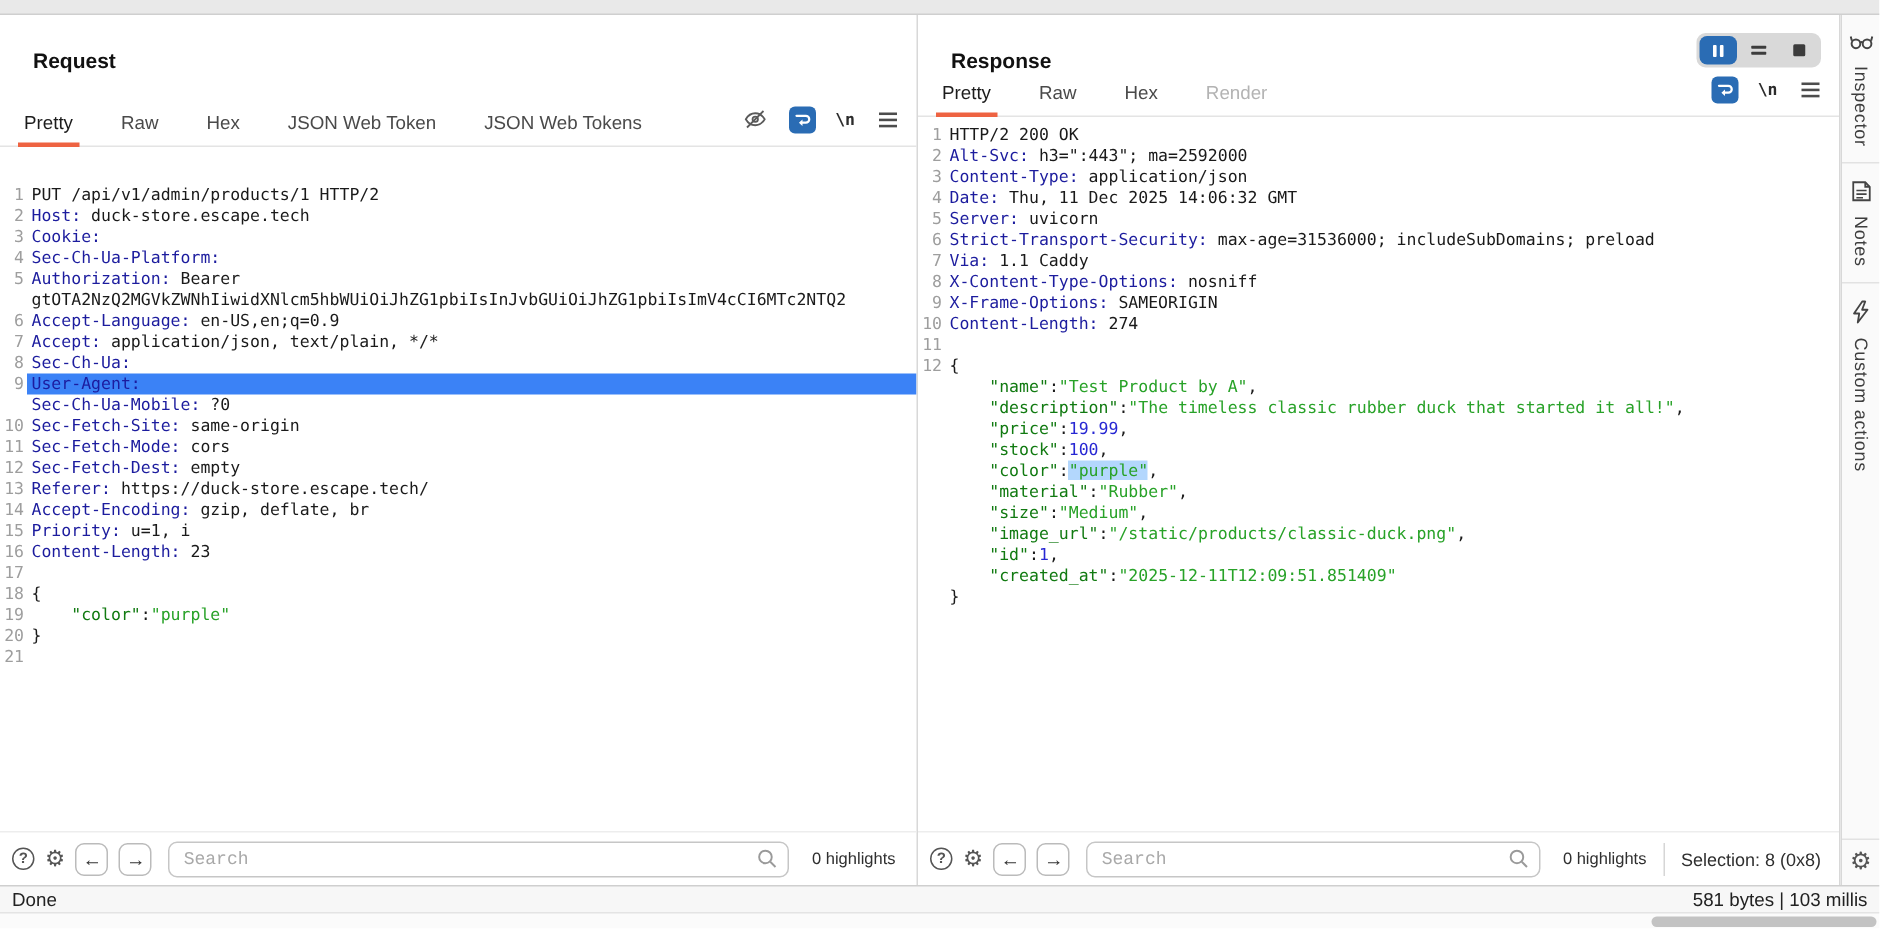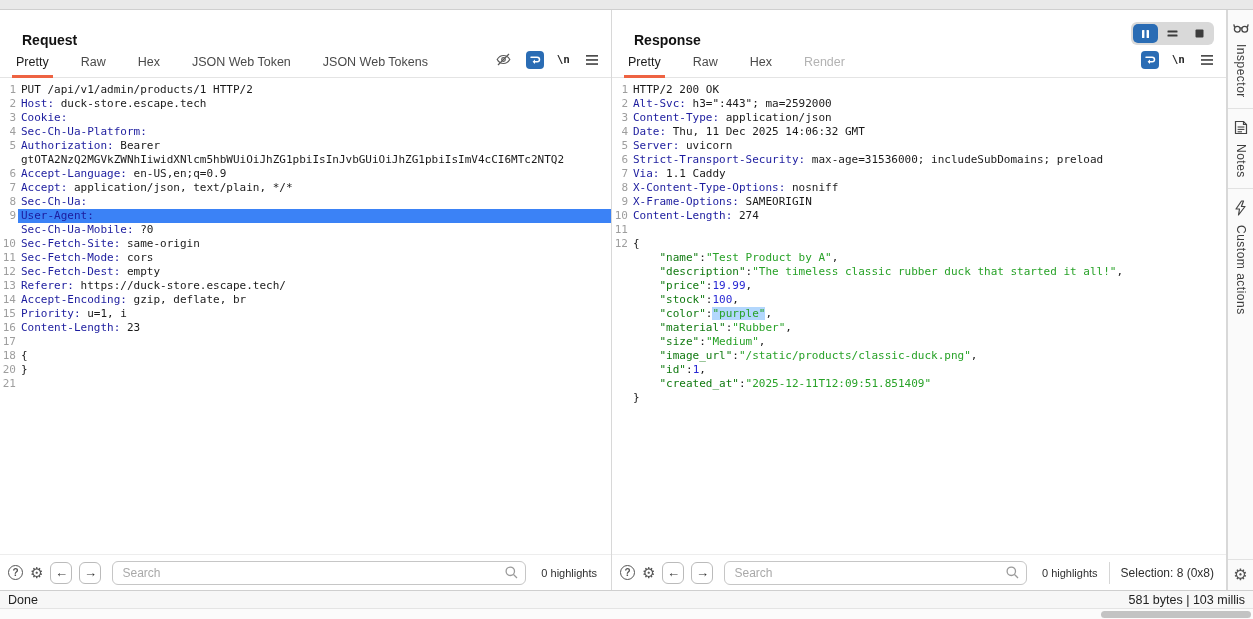--- a/index.html
+++ b/index.html
@@ -3,21 +3,21 @@
 <meta charset="utf-8">
 <style>
   * { margin:0; padding:0; box-sizing:border-box; }
   html,body { width:1253px; height:619px; overflow:hidden; font-family:"Liberation Sans", sans-serif; background:#fff; }
   .app { position:relative; width:1253px; height:619px; background:#fff; }
 
   .topstrip { height:10px; background:#e9e9e9; border-bottom:1px solid #cfcfcf; }
 
   .main { display:flex; height:580px; }
   .panel { background:#fff; display:flex; flex-direction:column; position:relative; }
-  .panel.request { width:612px; border-right:1px solid #d8d8d8; }
+  .panel.request { width:612px; border-right:1px solid #d8d8d8;gap:20px; }
   .panel.response { width:615px; border-right:1px solid #d8d8d8; }
 
   .panel-title { font-size:14px; font-weight:bold; color:#111; padding:22px 0 0 22px; }
 
   .tabbar { display:flex; border-bottom:1px solid #e4e4e4; padding:0 10px 0 14px; height:30px; position:relative; }
   .tab { font-size:12.5px; color:#4a4a4a; padding:6px 2px 8px 2px; margin-right:28px; position:relative; cursor:default; white-space:nowrap; }
   .tab.active { color:#1c1c1c; }
   .tab.active::after { content:""; position:absolute; left:-2px; right:-2px; bottom:-1px; height:3px; background:var(--accent,#ee6342); }
   .tab.disabled { color:#b3b3b3; }
   .tabicons { margin-left:auto; display:flex; align-items:center; gap:13px; padding-bottom:6px; }
@@ -35,21 +35,21 @@
   .seg-k { color:#117a11; }
   .seg-s { color:#28a228; }
   .seg-n { color:#2727d3; }
   .seg-sel { color:#28a228; background:#b3d7fd; }
 
   .toolbar { height:36px; border-top:1px solid #ededed; display:flex; align-items:center; padding:0 10px 0 8px; gap:7px; flex:none; }
   .helpcircle { width:15px; height:15px; border:1.4px solid #555; border-radius:50%; font-size:10px; font-weight:bold; color:#555; display:inline-flex; align-items:center; justify-content:center; }
   .gearglyph { font-size:15px; color:#555; line-height:1; }
   .navbtn { width:22px; height:22px; border:1px solid #bbb; border-radius:6px; background:#fff; display:inline-flex; align-items:center; justify-content:center; font-size:13px; color:#333; }
   .searchwrap { flex:1; position:relative; margin-left:4px; }
-  .searchwrap input { width:100%; height:24px; border:1px solid #c6c6c6; border-radius:6px; padding:0 26px 0 9px; font-size:12px; color:#0369a1; font-family:Liberation Sans, sans-serif; outline:none; background:#fff; }
+  .searchwrap input { width:100%; height:24px; border:1px solid #c6c6c6; border-radius:6px; padding:0 26px 0 9px; font-size:12px; color:#0369a1; font-family:Liberation Mono, monospace; outline:none; background:#fff; }
   .searchwrap input::placeholder { color:#a9a9a9; }
   .searchglass { position:absolute; right:7px; top:4px; }
   .highlights { font-size:11px; color:#2f2f2f; white-space:nowrap; padding:0 4px 0 8px; }
   .tb-divider { width:1px; height:22px; background:#d6d6d6; }
   .selectiontext { font-size:12px; color:#2f2f2f; white-space:nowrap; padding:0 2px 0 4px; }
 
   .intercept { position:absolute; top:12px; right:12px; background:#d9d9d9; border-radius:6px; display:flex; padding:2px; gap:2px; z-index:5; }
   .iseg { width:25px; height:19px; border-radius:5px; display:flex; align-items:center; justify-content:center; }
   .iseg.active { background:#2a6cb4; }
 
@@ -181,20 +181,24 @@
             <span class="gutter">16</span>
             <span class="code-content"><span class="seg-h">Content-Length:</span><span class="seg-p"> 23</span></span>
           </div>
           <div class="code-line">
             <span class="gutter">17</span>
             <span class="code-content"></span>
           </div>
           <div class="code-line">
             <span class="gutter">18</span>
             <span class="code-content"><span class="seg-p">{</span></span>
+          </div>
+          <div class="code-line">
+            <span class="gutter">19</span>
+            <span class="code-content"><span class="seg-p">    </span><span class="seg-k">"color"</span><span class="seg-p">:</span><span class="seg-s">"purple"</span></span>
           </div>
           <div class="code-line">
             <span class="gutter">20</span>
             <span class="code-content"><span class="seg-p">}</span></span>
           </div>
           <div class="code-line">
             <span class="gutter">21</span>
             <span class="code-content"></span>
           </div>
         </div>

